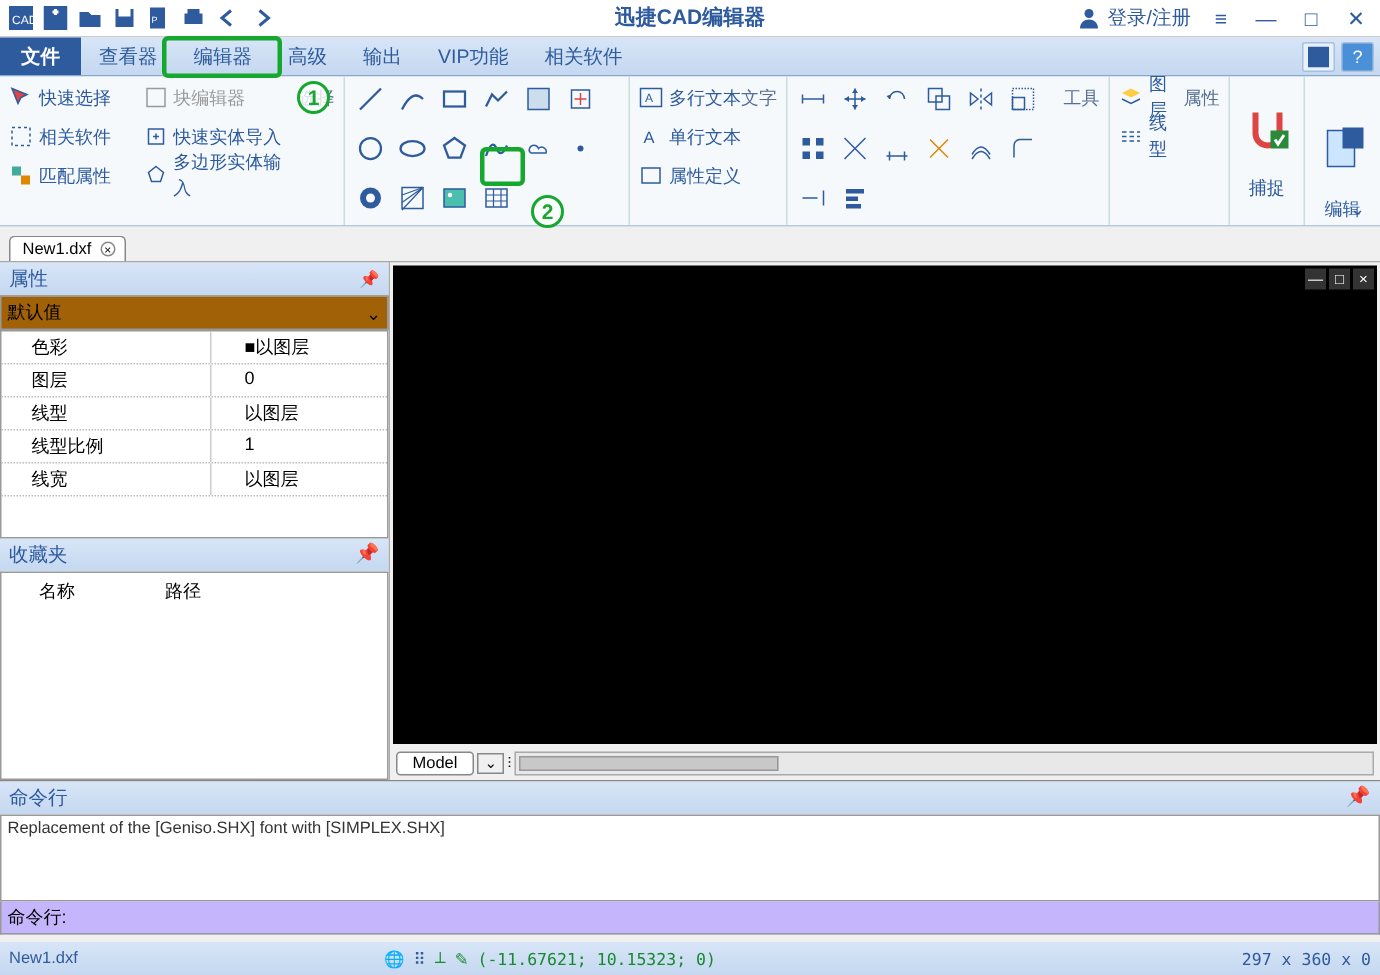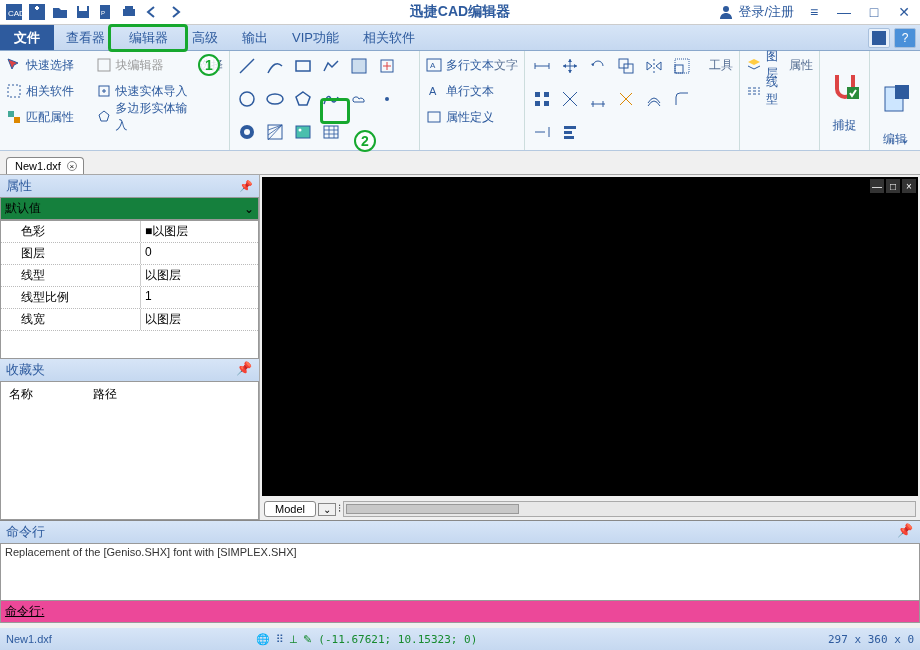--- a/index.html
+++ b/index.html
@@ -35,43 +35,43 @@
 .ribbon-collapse { position:absolute; right:4px; bottom:2px; width:16px; height:16px; cursor:pointer; color:#2e5b9e; }
 
 .tabstrip { height:24px; background:#f0f0f0; border-bottom:1px solid #a8a8a8; display:flex; align-items:flex-end; padding-left:6px; }
 .doc-tab { background:#fff; border:1px solid #888; border-bottom:none; border-radius:4px 4px 0 0; padding:2px 6px 2px 8px; display:flex; align-items:center; gap:6px; font-size:11px; }
 .doc-close { width:10px; height:10px; border:1px solid #888; border-radius:50%; font-size:8px; display:flex; align-items:center; justify-content:center; cursor:pointer; }
 
 .main { display:flex; height:345px; }
 .sidebar { width:260px; display:flex; flex-direction:column; border-right:1px solid #aaa; }
 .panel-hdr { background:linear-gradient(#d7e5f7,#c5d8f0); color:#2e5b9e; font-size:13px; padding:2px 6px; display:flex; justify-content:space-between; align-items:center; }
 .panel-hdr .pin { font-size:11px; cursor:pointer; }
-.default-val { background:#15803d; border:1px solid #999; padding:2px 4px; display:flex; justify-content:space-between; align-items:center; }
+.default-val { background:#a16207; border:1px solid #999; padding:2px 4px; display:flex; justify-content:space-between; align-items:center; }
 .props { background:#fff; border:1px solid #999; flex:1; overflow-y:auto; position:relative; }
 .prop-row { display:flex; border-bottom:1px dotted #bbb; font-size:12px; }
 .prop-k { width:140px; padding:2px 4px 2px 20px; border-right:1px solid #ccc; }
 .prop-k.hdr { padding-left:4px; }
-.prop-v { flex:1; padding:2px 4px; }
+.prop-v { flex:1; padding:2px 4px;margin-left:18px; }
 .fav-hdr { background:linear-gradient(#d7e5f7,#c5d8f0); color:#2e5b9e; font-size:13px; padding:2px 6px; display:flex; justify-content:space-between; }
 .fav-body { background:#fff; border:1px solid #999; flex:1; }
-.fav-cols { display:flex; padding:4px 8px; gap:60px; font-size:12px; }
+.fav-cols { display:flex; padding:4px 8px; gap:60px; font-size:12px;margin-left:17px; }
 
 .canvas-area { flex:1; display:flex; flex-direction:column; background:#f0f0f0; position:relative; }
 .canvas { flex:1; background:#000; margin:2px; position:relative; }
 .cv-ctrls { position:absolute; top:2px; right:2px; display:flex; gap:2px; }
 .cv-ctrls span { color:#fff; background:#333; width:14px; height:14px; font-size:10px; display:flex; align-items:center; justify-content:center; cursor:pointer; }
 .model-row { height:22px; display:flex; align-items:center; padding:0 4px; gap:2px; }
 .model-tab { background:#fff; border:1px solid #888; border-radius:3px; padding:1px 10px; font-size:11px; }
 .scroll-h { flex:1; height:16px; background:#e8e8e8; border:1px solid #aaa; position:relative; }
 .scroll-h::before { content:""; position:absolute; left:2px; top:2px; bottom:2px; width:30%; background:#c8c8c8; border:1px solid #999; }
 
 .cmd-section { border-top:1px solid #888; }
 .cmd-hdr { background:linear-gradient(#d7e5f7,#c5d8f0); color:#2e5b9e; padding:2px 6px; display:flex; justify-content:space-between; font-size:13px; }
 .cmd-log { background:#fff; height:58px; padding:2px 4px; font-size:11px; color:#333; border:1px solid #999; }
-.cmd-input-row { background:#ec4899; display:flex; align-items:center; padding:2px 4px; border:1px solid #999; border-top:none;text-decoration:underline; }
+.cmd-input-row { background:#c4b5fd; display:flex; align-items:center; padding:2px 4px; border:1px solid #999; border-top:none; }
 .cmd-label { font-size:12px; padding-right:6px; }
 .cmd-input { flex:1; border:none; background:transparent; outline:none; font-size:12px; }
 
 .statusbar { height:22px; background:linear-gradient(#d7e5f7,#c5d8f0); display:flex; align-items:center; padding:0 6px; font-size:11px; color:#2e5b9e; position:absolute; bottom:0; left:0; right:0; }
 .status-file { width:250px; }
 .status-mid { display:flex; align-items:center; gap:6px; }
 .status-coords { color:#168a2e; font-family:monospace;}
 .status-right { margin-left:auto; font-family:monospace; }
 
 .annot { position:absolute; border:3px solid #16a82e; border-radius:4px; pointer-events:none; z-index:100; }

